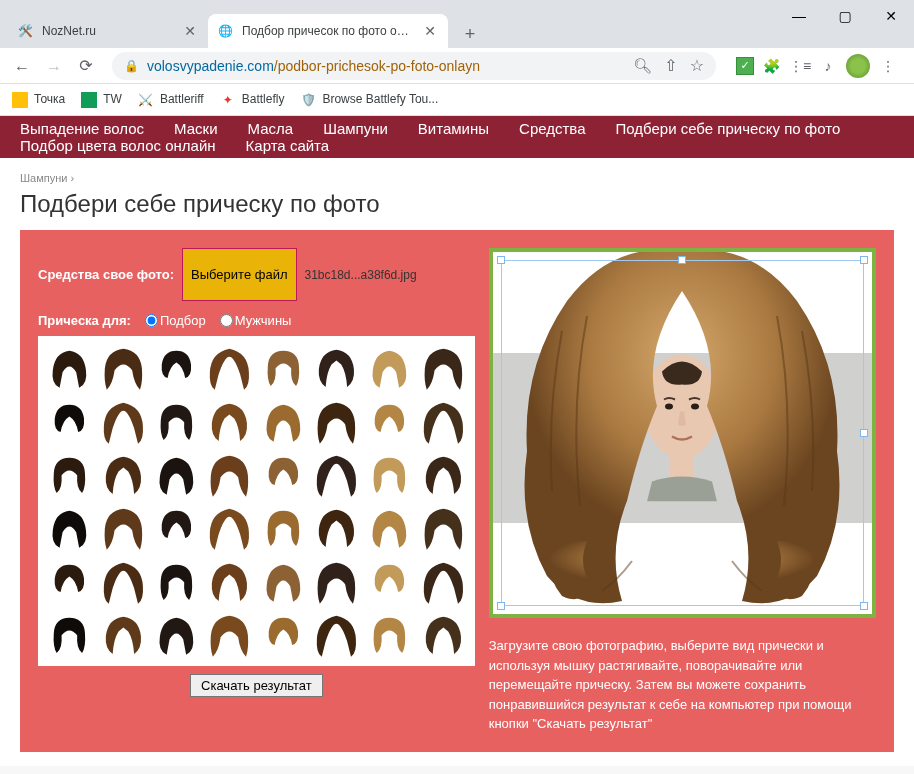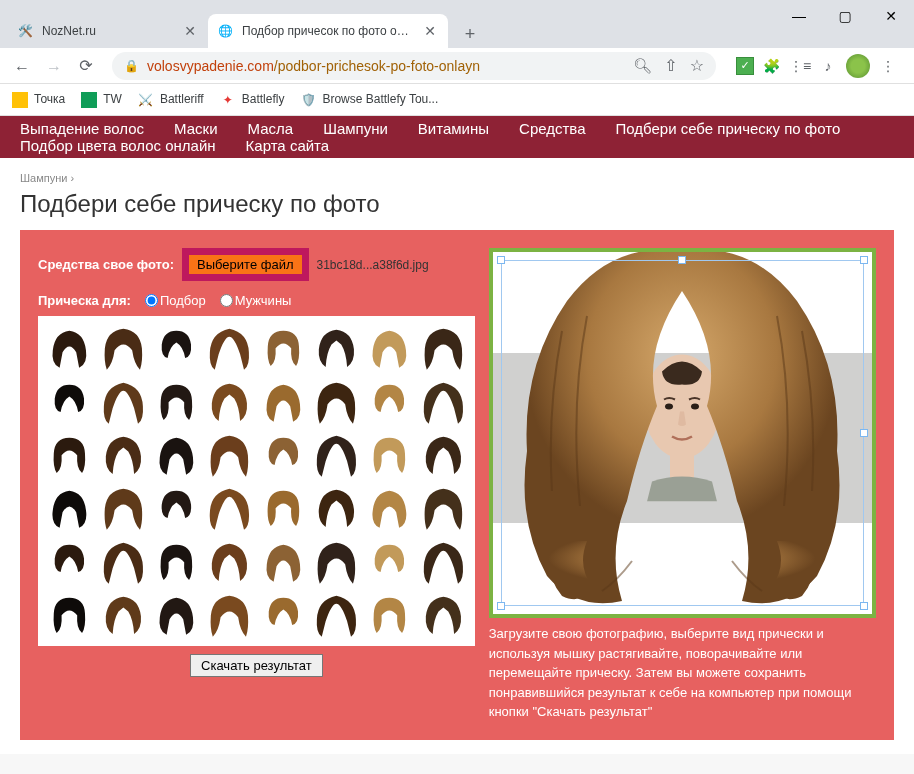--- a/index.html
+++ b/index.html
@@ -13,56 +13,56 @@
 .tab-close{width:16px;height:16px;display:flex;align-items:center;justify-content:center;color:#5f6368;font-size:14px;cursor:pointer}
 .newtab{width:28px;height:28px;display:flex;align-items:center;justify-content:center;color:#5f6368;font-size:18px;margin-left:8px;cursor:pointer}
 .window-controls{position:absolute;top:0;right:0;display:flex;height:32px}
 .wc{width:46px;display:flex;align-items:center;justify-content:center;color:#000;font-size:14px}
 .toolbar{height:36px;background:#fff;display:flex;align-items:center;padding:0 8px;gap:4px;border-bottom:1px solid #e0e0e0}
 .nav-btn{width:28px;height:28px;display:flex;align-items:center;justify-content:center;color:#5f6368;border-radius:50%;cursor:pointer}
 .nav-btn.disabled{color:#bdc1c6}
 .omnibox{flex:1;height:28px;background:#f1f3f4;border-radius:14px;display:flex;align-items:center;padding:0 12px;gap:8px;margin:0 8px}
 .omnibox-lock{color:#5f6368;font-size:12px}
 .omnibox-url{font-size:14px;color:#202124}
-.omnibox-url .domain{color:#c2410c}
+.omnibox-url .domain{color:#0369a1}
 .omnibox-url .path{color:#a16207}
 .omnibox-right{margin-left:auto;display:flex;gap:12px;color:#5f6368;align-items:center}
 .ext-icons{display:flex;gap:8px;align-items:center;padding:0 8px}
 .ext-icon{width:20px;height:20px;display:flex;align-items:center;justify-content:center;color:#5f6368;font-size:14px}
 .green-check{width:18px;height:18px;background:#4caf50;color:#fff;display:flex;align-items:center;justify-content:center;font-size:11px;border:1px solid #388e3c}
 .avatar{width:24px;height:24px;border-radius:50%;background:radial-gradient(circle,#8bc34a 40%,#558b2f 100%)}
 .bookmarks{height:32px;background:#fff;display:flex;align-items:center;padding:0 12px;gap:16px;border-bottom:1px solid #e0e0e0}
 .bm{display:flex;gap:6px;font-size:12px;color:#3c4043;cursor:pointer}
 .bm-ico{width:16px;height:16px;display:flex;align-items:center;justify-content:center}
 .content{height:calc(774px - 116px);overflow:auto;background:#f7f7f7}
 .site-nav{background:#8e2235;color:#fff;padding:4px 20px;font-size:15px}
 .site-nav-row{display:flex;gap:30px;flex-wrap:wrap}
 .site-nav a{color:#fff;text-decoration:none;white-space:nowrap}
 .page-wrap{background:#fff;padding:14px 20px}
 .breadcrumb{font-size:11px;color:#888;margin-bottom:6px}
 .page-title{font-size:24px;color:#333;font-weight:normal;margin-bottom:12px}
 .tool-area{background:#e76160;padding:18px;color:#fff;display:flex;gap:14px}
 .left-panel{flex:0 0 420px}
 .right-panel{flex:1}
 .upload-row{display:flex;align-items:center;gap:8px;margin-bottom:12px;font-size:13px}
-.file-btn{background:#f97316;color:#000;border:7px solid #be185d;padding:2px 8px;font-size:13px;cursor:pointer}
+.file-btn{background:#eab308;color:#000;border:1px solid #be185d;padding:18px 8px;font-size:13px;cursor:pointer}
 .filename{font-size:12px;color:#333}
 .gender-row{display:flex;align-items:center;gap:14px;font-size:13px;margin-bottom:8px}
 .gender-row label{display:flex;align-items:center;gap:2px}
 .hair-grid{background:#fff;height:330px;overflow-y:scroll;padding:6px;display:grid;grid-template-columns:repeat(8,1fr);gap:2px}
 .hair-item{aspect-ratio:1;cursor:pointer;display:flex;align-items:center;justify-content:center}
 .hair-svg{width:95%;height:95%}
 .download-btn{background:#efefef;color:#000;border:1px solid #767676;padding:3px 10px;font-size:13px;margin:8px auto 0;display:block;cursor:pointer}
 .preview-box{background:#fff;border:4px solid #7cb342;height:370px;position:relative;overflow:hidden}
 .preview-bg{position:absolute;inset:0;background:linear-gradient(180deg,#fff 0%,#fff 28%,#d0d0cf 28%,#d0d0cf 75%,#fff 75%)}
 .face{position:absolute;left:50%;top:46%;transform:translate(-50%,-50%);width:120px;height:165px}
 .big-hair{position:absolute;left:50%;top:48%;transform:translate(-50%,-50%);width:380px;height:390px;pointer-events:none}
 .sel-handle{position:absolute;width:8px;height:8px;border:1px solid #7cb7f0;background:#fff}
 .sel-line{position:absolute;border:1px solid #a0c8f0}
-.instructions{font-size:13px;line-height:1.5;margin-top:6px}
+.instructions{font-size:13px;line-height:1.5;margin-top:18px}
 </style>
 </head>
 <body>
 
 <div class="titlebar"></div>
 <div class="window-controls">
   <div class="wc">—</div>
   <div class="wc">▢</div>
   <div class="wc">✕</div>
 </div>

